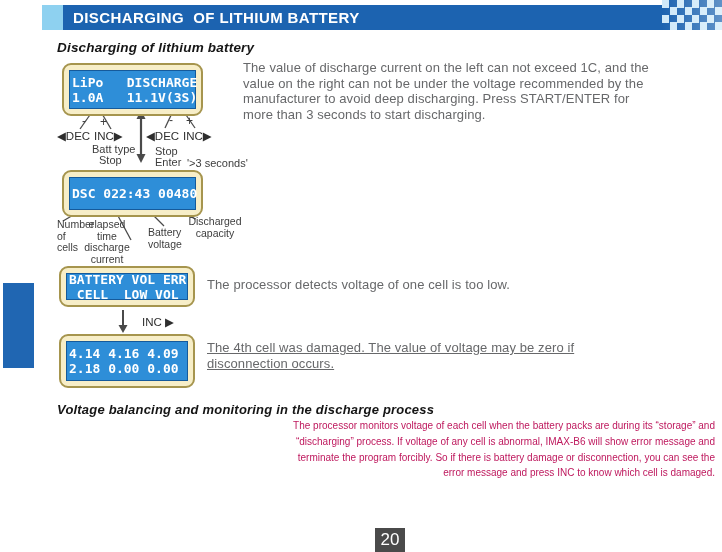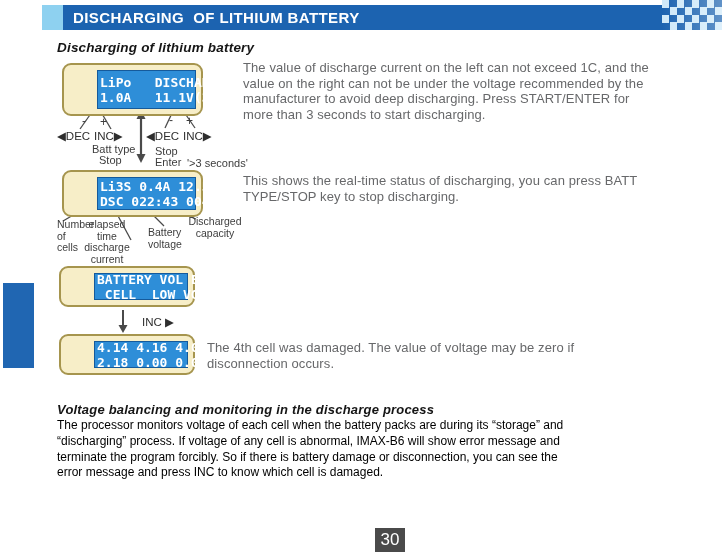--- a/index.html
+++ b/index.html
@@ -18,30 +18,30 @@
   #header-checker{
     left:662px;top:0;width:60px;height:30px;
     background-image:
       linear-gradient(90deg, rgba(255,255,255,0) 0%, rgba(255,255,255,0.30) 100%),
       conic-gradient(#1c63b0 90deg, #cfe9f9 90deg 180deg, #1c63b0 180deg 270deg, #cfe9f9 270deg);
     background-size:100% 100%,15px 15px;
   }
   
   .section-heading{font-size:13.5px;font-weight:bold;font-style:italic;color:#151515;letter-spacing:0.2px;white-space:pre;}
   .para{font-size:13px;color:#67686a;line-height:15.6px;white-space:pre-line;letter-spacing:0.1px;}
-  .para-bottom{font-size:12px;color:#000000;line-height:15.8px;white-space:pre-line;}
+  .para-bottom{font-size:10px;color:#be185d;line-height:15.8px;white-space:pre-line;text-align:right;}
   
   .lcd-frame{
     background:#f7eec8;border:2px solid #a6954e;border-radius:9px;box-sizing:border-box;
   }
   .lcd-screen{
     position:absolute;left:5px;right:5px;top:5px;bottom:5px;
     background:#2e8ed8;border:1px solid #155a9b;
     display:flex;flex-direction:column;justify-content:center;
-    padding-left:2px;box-sizing:border-box;margin-left:28px;
+    padding-left:2px;box-sizing:border-box;
   }
   .lcd-line{
     font-family:"DejaVu Sans Mono",monospace;font-weight:bold;font-size:13px;
     color:#ffffff;line-height:15px;white-space:pre;
   }
   
   .ann{font-size:11px;color:#3d3d3d;white-space:pre;}
   .ann-b{font-size:11.5px;color:#2e2e2e;font-weight:normal;white-space:pre;}
   .sign{font-size:12px;color:#3d3d3d;}
   .lbl{font-size:10.5px;color:#3d3d3d;line-height:11.5px;white-space:pre-line;}
@@ -113,63 +113,61 @@
   <span class="abs ann" style="left:155px;top:156px;">Enter</span>
   <span class="abs ann" style="left:187px;top:157px;">'&gt;3 seconds'</span>
 
   <div class="abs para" style="left:243px;top:60px;width:474px;">The value of discharge current on the left can not exceed 1C, and the
 value on the right can not be under the voltage recommended by the
 manufacturer to avoid deep discharging. Press START/ENTER for
 more than 3 seconds to start discharging.</div>
 
   <div class="abs lcd-frame" style="left:62px;top:170px;width:141px;height:47px;">
     <div class="lcd-screen">
-      <span class="lcd-line">Li3S 0.4A 12.59V</span>
       <span class="lcd-line">DSC 022:43 00480</span>
     </div>
   </div>
 
   <div class="abs lbl" style="left:57px;top:219px;">Number
 of
 cells</div>
   <div class="abs lbl lbl-c" style="left:78px;top:219px;width:58px;">elapsed
 time
 discharge
 current</div>
   <div class="abs lbl" style="left:148px;top:227px;">Battery
 voltage</div>
   <div class="abs lbl lbl-c" style="left:185px;top:216px;width:60px;">Discharged
 capacity</div>
 
-  <div class="abs para" style="left:243px;top:173px;width:474px;">This shows the real-time status of discharging, you can press BATT
-TYPE/STOP key to stop discharging.</div>
 
   <div class="abs lcd-frame" style="left:59px;top:266px;width:136px;height:41px;">
     <div class="lcd-screen">
       <span class="lcd-line">BATTERY VOL ERR</span>
       <span class="lcd-line"> CELL  LOW VOL</span>
     </div>
   </div>
 
+  <div class="abs para" style="left:207px;top:277px;width:500px;">The processor detects voltage of one cell is too low.</div>
 
   <span class="abs ann-b" style="left:142px;top:315px;">INC ▶</span>
 
-  <div class="abs lcd-frame" style="left:59px;top:334px;width:136px;height:41px;">
+  <div class="abs lcd-frame" style="left:59px;top:334px;width:136px;height:54px;">
     <div class="lcd-screen">
       <span class="lcd-line">4.14 4.16 4.09</span>
       <span class="lcd-line">2.18 0.00 0.00</span>
     </div>
   </div>
 
-  <div class="abs para" style="left:207px;top:340px;width:490px;">The 4th cell was damaged. The value of voltage may be zero if
+  <div class="abs para" style="left:207px;top:340px;width:490px;text-decoration:underline;">The 4th cell was damaged. The value of voltage may be zero if
 disconnection occurs.</div>
 
   <div class="abs section-heading" style="left:57px;top:402px;font-size:13px;">Voltage balancing and monitoring in the discharge process</div>
   <div class="abs para-bottom" style="left:57px;top:418px;width:658px;">The processor monitors voltage of each cell when the battery packs are during its “storage” and
 “discharging” process. If voltage of any cell is abnormal, IMAX-B6 will show error message and
 terminate the program forcibly. So if there is battery damage or disconnection, you can see the
 error message and press INC to know which cell is damaged.</div>
 
   <div class="abs" id="chapter-tab"></div>
 
-  <div class="abs" id="page-number-badge">30</div>
+  <div class="abs" id="page-number-badge">20</div>
 
 </div>
 
 </body></html>

